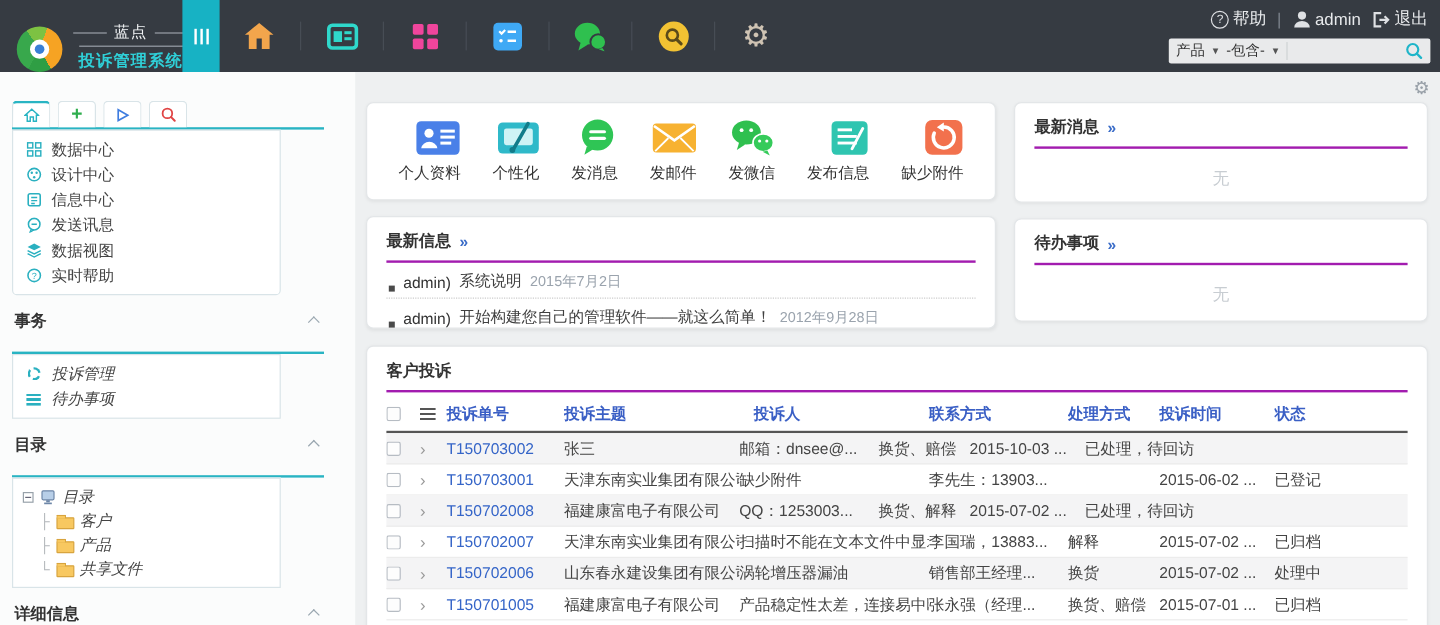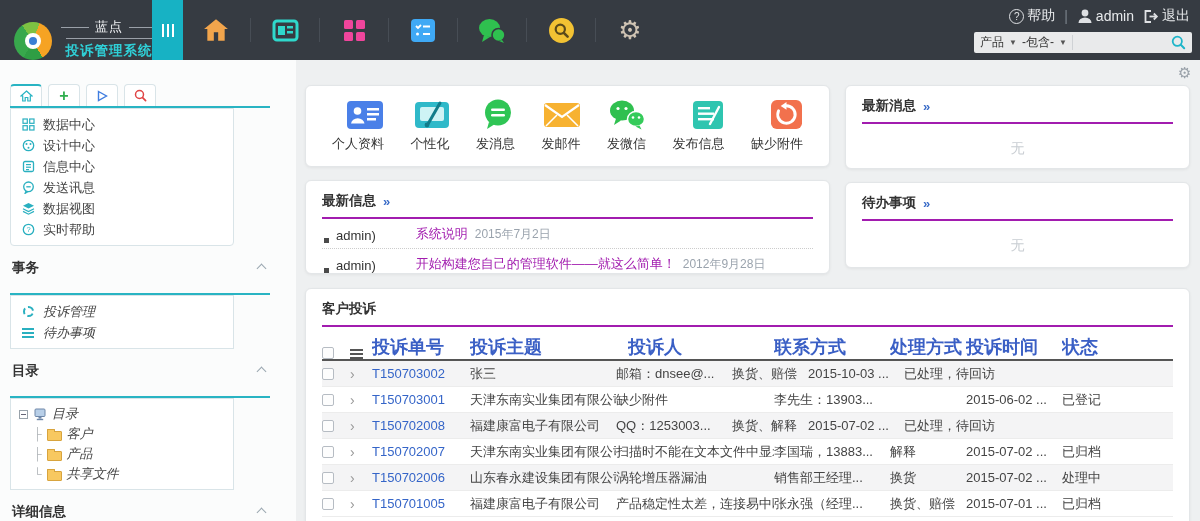--- a/index.html
+++ b/index.html
@@ -66,30 +66,30 @@
 
   .shortcuts { left:305px; top:85px; width:525px; height:82px; display:flex; align-items:center; justify-content:space-between; padding:0 26px; }
   .sc-item { display:flex; flex-direction:column; align-items:flex-end; gap:5px; cursor:pointer; }
   .sc-item .lbl { font-size:13px; color:#333; white-space:nowrap; }
 
   .latest-info { left:305px; top:180px; width:525px; height:94px; padding:11px 16px 6px; }
   .li-item { display:flex; align-items:flex-end; gap:7px; font-size:13px; padding:6px 0 5px 2px; white-space:nowrap; }
   .li-item.first { border-bottom:1px dotted #ccc; }
   .bullet { width:5px; height:5px; background:#4a4a4a; flex:0 0 auto; }
   .li-author { color:#333; }
-  .li-link { color:#a21caf; cursor:pointer;margin-left:33px; }
+  .li-link { color:#404040; cursor:pointer; }
   .li-date { color:#9aa3ad; font-size:12px; }
 
   .msg-panel { left:845px; top:85px; width:345px; height:84px; padding:11px 16px; }
   .todo-panel { left:845px; top:182px; width:345px; height:86px; padding:11px 16px; }
   .empty-text { text-align:center; color:#c8cdd2; font-size:14px; margin-top:16px; }
 
   
   .complaints { left:305px; top:288px; width:885px; height:300px; padding:11px 16px; }
-  .thead { display:flex; align-items:flex-end; height:30px; border-bottom:2px solid #555; color:#3a5fc5; font-weight:bold; font-size:18px; margin-top:4px; }
+  .thead { display:flex; align-items:center; height:30px; border-bottom:2px solid #555; color:#3a5fc5; font-weight:bold; font-size:13px; margin-top:4px; }
   .trow { display:flex; align-items:center; height:26px; border-bottom:1px solid #ececec; font-size:13px; color:#444; }
   .trow.odd { background:#f4f4f5; }
   .col { white-space:nowrap; overflow:hidden; }
   .c-check { width:26px; display:flex; justify-content:flex-start; }
   .c-arrow { width:24px; display:flex; justify-content:flex-start; padding-left:2px; }
   .c-id { width:98px; }
   .c-person { width:146px; }
   .c-subject { width:158px; }
   .c-contact { width:116px; }
   .c-method { width:76px; }

